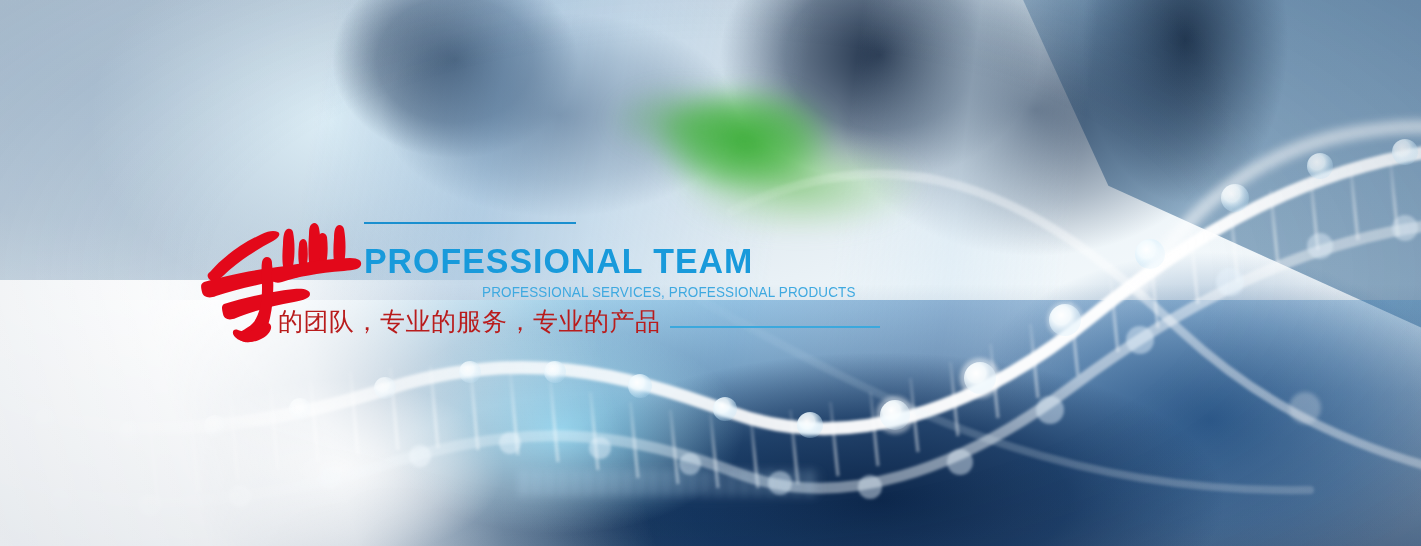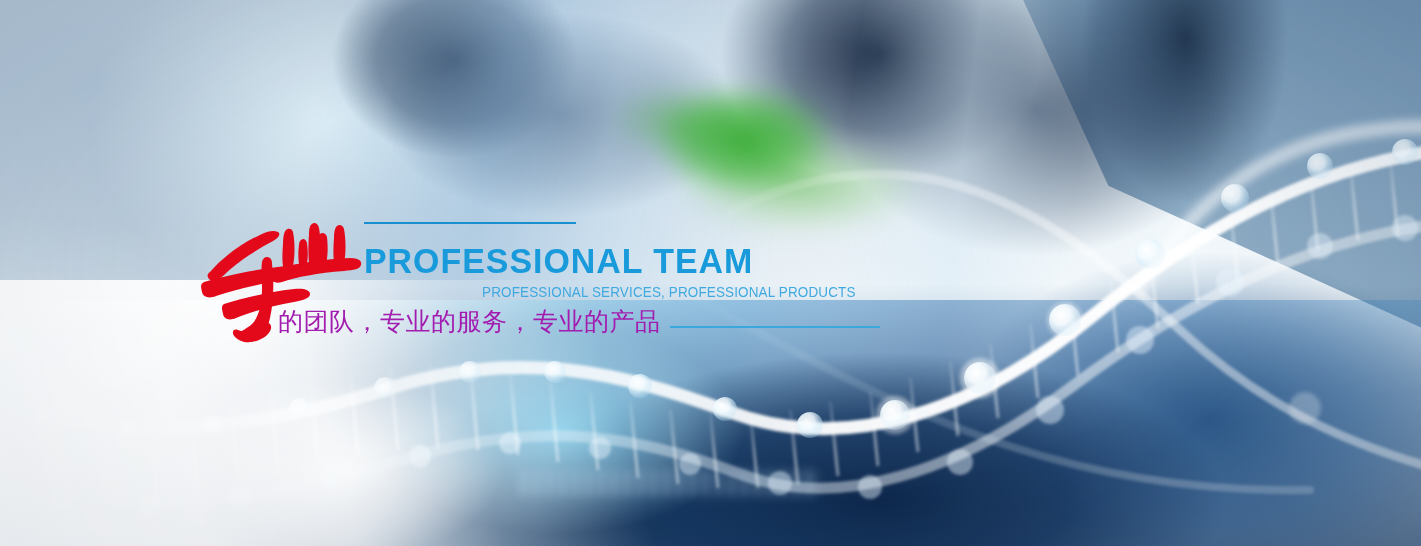--- a/index.html
+++ b/index.html
@@ -235,21 +235,21 @@
     transform-origin: left center;
   }
 
   .tagline-cn {
     position: absolute;
     left: 270px; top: 308px;
     font-family: "DejaVu Sans", sans-serif;
     font-size: 25px;
     font-weight: normal;
     letter-spacing: 0.5px;
-    color: #a21caf;
+    color: #b91c1c;
     white-space: nowrap;
     line-height: 1.15;
   }
 </style>
 </head>
 <body>
 
 <div class="banner">
 
   <div class="bg-layer bg-base"></div>

